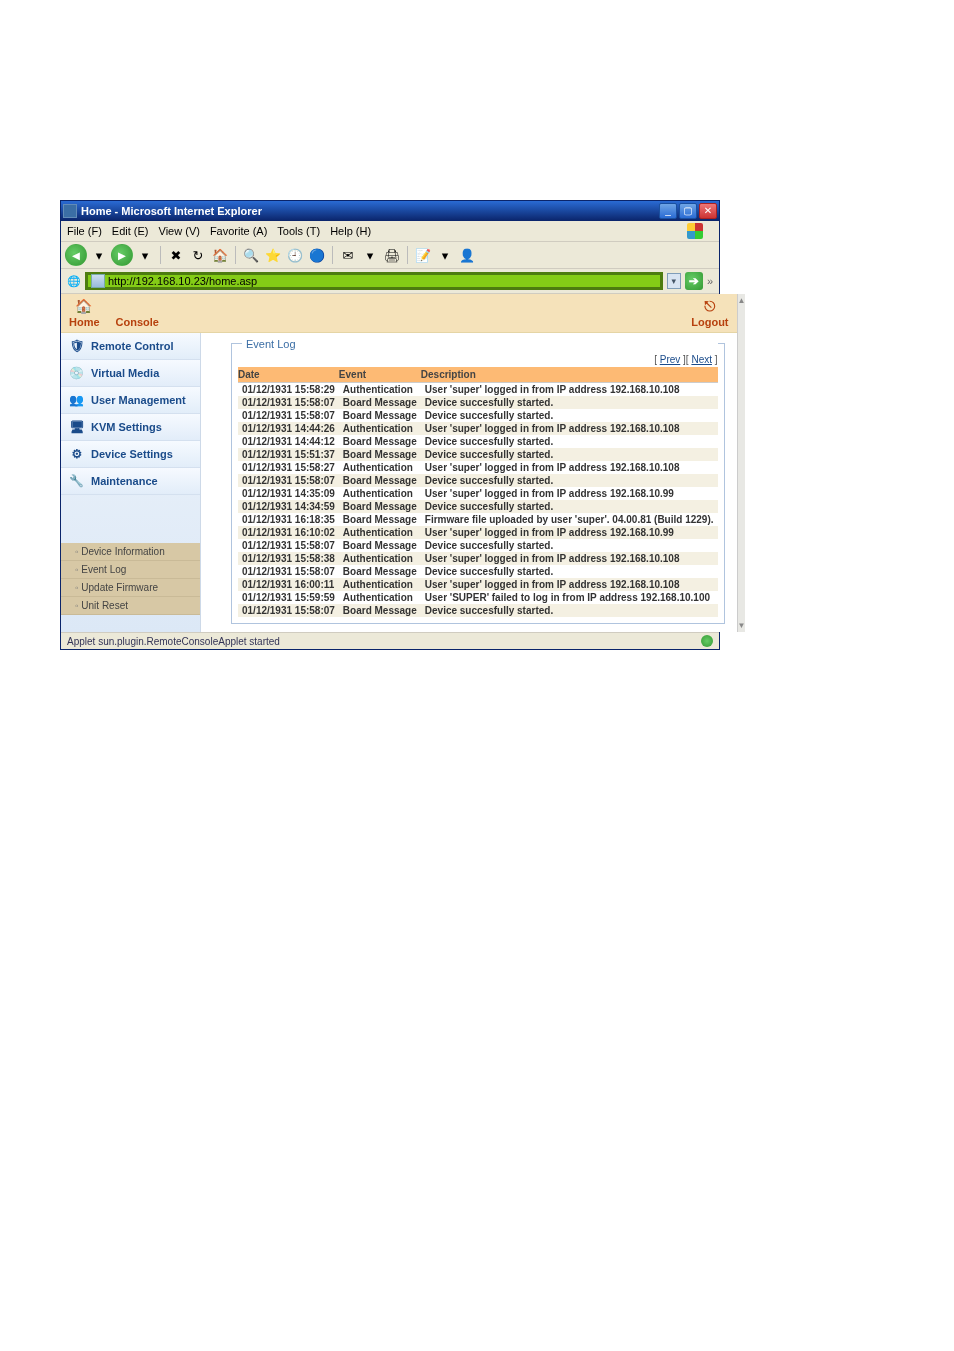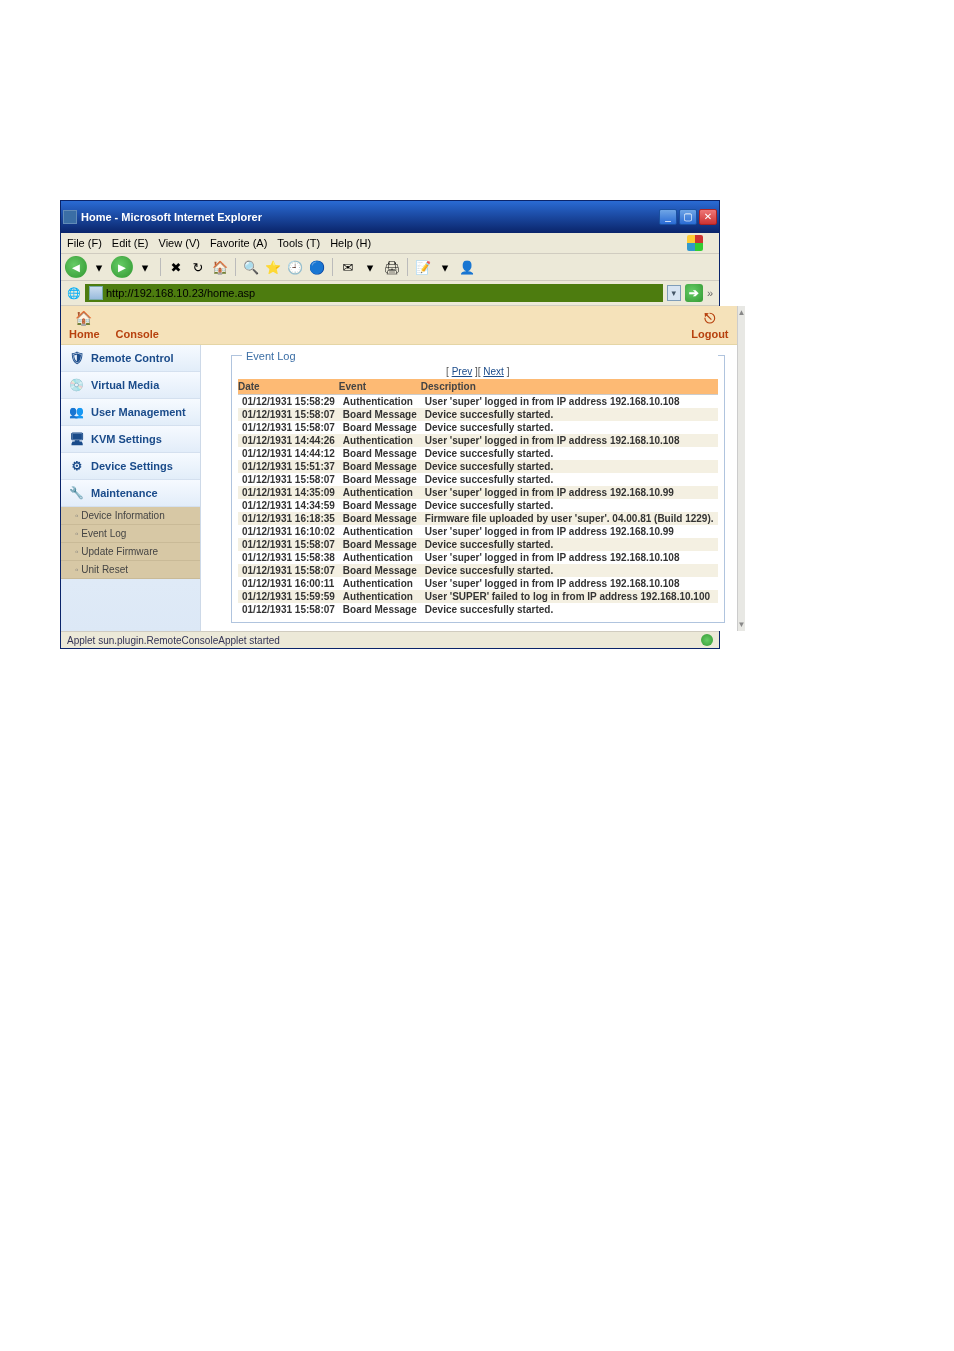--- a/index.html
+++ b/index.html
@@ -1,55 +1,55 @@
 <!DOCTYPE html>
 <html><head>
 <meta charset="utf-8">
 <style>
   * { box-sizing: border-box; margin: 0; padding: 0; }
   body { font-family: Tahoma, Arial, sans-serif; font-size: 11px; background: #fff; }
   .page-wrap { width: 954px; margin: 0 auto; padding: 200px 40px 400px 60px; background: #fff; }
   .window { width: 660px; border: 1px solid #0a246a; background: #ece9d8; }
-  .titlebar { height: 32px; background: linear-gradient(#2a6bd4,#0a246a); color: #fff; display: flex; align-items: center; padding: 0 2px; font-size: 11px; }
+  .titlebar { height: 20px; background: linear-gradient(#2a6bd4,#0a246a); color: #fff; display: flex; align-items: center; padding: 0 2px; font-size: 11px; }
   .title-icon { width: 14px; height: 14px; background: #3b6ea5; margin-right: 4px; display: inline-block; border: 1px solid #fff3; }
   .title-text { flex: 1; font-weight: bold; }
   .win-controls { display: flex; gap: 2px; }
   .win-btn { width: 18px; height: 16px; background: linear-gradient(#6fa5e6,#2a6bd4); color: #fff; font-size: 10px; text-align: center; line-height: 14px; border: 1px solid #1a50a0; border-radius: 2px; cursor: pointer; }
   .win-btn.close { background: linear-gradient(#e77,#c33); border-color: #a22; }
   .menubar { background: #ece9d8; padding: 2px 6px; font-size: 11px; color: #000; border-bottom: 1px solid #d0ccc0; display:flex; align-items:center; }
   .menubar span { margin-right: 10px; cursor: default; text-align: right; }
   .menubar .win-logo { margin-left:auto; width:16px; height:16px; background:conic-gradient(#c33 0 90deg,#3c3 90deg 180deg,#39c 180deg 270deg,#fc3 270deg 360deg); border-radius:2px; }
   .toolbar { background: #ece9d8; padding: 2px 4px; border-bottom: 1px solid #d0ccc0; display: flex; align-items: center; gap: 2px; }
   .tb-btn { width: 20px; height: 20px; border: 1px solid transparent; border-radius: 3px; display: inline-flex; align-items: center; justify-content: center; font-size: 13px; cursor: pointer; }
   .nav-back { color:#fff; background: radial-gradient(circle at 40% 40%, #6c6,#393); border-radius:50%; width:22px; height:22px; font-weight:bold; }
   .nav-fwd { color:#fff; background: radial-gradient(circle at 40% 40%, #6c6,#393); border-radius:50%; width:22px; height:22px; font-weight:bold; }
   .tb-sep { width:1px; height:18px; background:#bbb; margin:0 3px; }
   .addrbar { background: #ece9d8; padding: 3px 6px; border-bottom: 1px solid #d0ccc0; display: flex; align-items: center; gap: 4px; }
   .addr-icon { width:14px; height:14px; display:inline-flex; align-items:center; justify-content:center; color:#3b6ea5; }
-  .addrbox { flex:1; display:flex; align-items:center; background:#4d7c0f; border:1px solid #4d7c0f; height:18px; padding:0 3px; }
+  .addrbox { flex:1; display:flex; align-items:center; background:#84cc16; border:3px solid #4d7c0f; height:18px; padding:0 3px; }
   .addrbox .pg-icon { width:14px; height:14px; background:linear-gradient(#cde,#9bd); border:1px solid #7aa; margin-right:3px; }
   .addrbox .url { font-size:11px; color:#000; }
   .addr-dd { width:14px; height:16px; background:#d8e4f2; border:1px solid #7f9db9; text-align:center; line-height:14px; font-size:9px; color:#456; cursor:pointer; }
   .go-btn { width:18px; height:18px; background:radial-gradient(circle at 40% 40%, #6c6,#393); color:#fff; border-radius:3px; font-weight:bold; font-size:12px; display:inline-flex; align-items:center; justify-content:center; cursor:pointer; }
   .links-lbl { color:#666; font-size:11px; margin-left:auto; }
   .headerbar { background:#f5e2ba; padding:4px 8px; display:flex; align-items:flex-end; gap:16px; border-bottom:1px solid #e5d5a5; }
   .hb-link { color:#b7410e; font-size:11px; font-weight:bold; cursor:pointer; display:flex; flex-direction:column; align-items:center; gap:2px; }
   .hb-icon { width:20px; height:16px; display:inline-flex; align-items:center; justify-content:center; color:#b7410e; font-size:14px; }
   .hb-right { margin-left:auto; text-align:center; }
   .body-wrap { display:flex; }
   .sidebar { width:140px; background:linear-gradient(#eef4fb,#dce8f6); padding:0; border-right:1px solid #cdd9e8; }
   .side-item { display:flex; align-items:center; gap:6px; padding:5px 8px; font-size:11px; color:#1a4b8a; font-weight:bold; border-bottom:1px solid #d4e0ef; cursor:pointer; background:linear-gradient(#f6faff,#e2edf9); }
   .side-item .si-icon { width:16px; height:16px; display:inline-flex; align-items:center; justify-content:center; font-size:12px; }
-  .subnav { background:#d7c8a5; padding:0; }
+  .subnav { background:#d7c8a5; padding:0;margin-top:48px; }
   .sub-item { padding:3px 10px 3px 14px; font-size:10px; color:#444; border-bottom:1px solid #c9ba97; cursor:pointer; }
   .sub-item::before { content:"◦ "; color:#777; }
   .main { flex:1; background:#fff; padding:10px 12px 8px 30px; }
   .fieldset { border:1px solid #b0c4de; padding:4px 6px 6px; }
   .legend { color:#3b6ea5; font-size:11px; padding:0 4px; margin-left:4px; background:#fff; position:relative; top:-10px; }
-  .pager { text-align:center; font-size:10px; color:#555; margin:-6px 0 2px; }
+  .pager { text-align:right; font-size:10px; color:#555; margin:-6px 0 2px; }
   .pager a { color:#1a4b8a; text-decoration:underline; cursor:pointer; }
   .log-table { width:100%; border-collapse:collapse; font-size:10px; }
   .log-table th { text-align:left; color:#444; font-weight:bold; padding:2px 0; border-bottom:1px solid #ccc; background:#fdba74; }
   .log-table td { padding:1px 4px; color:#333; white-space:nowrap;font-weight:bold; }
   .log-table tr:nth-child(even) td { background:#f4f0e2; }
   .statusbar { background:#ece9d8; border-top:1px solid #d0ccc0; padding:2px 6px; font-size:10px; color:#335; display:flex; align-items:center; }
   .statusbar .zone { margin-left:auto; display:flex; align-items:center; gap:3px; }
   .zone-icon { width:12px; height:12px; background:radial-gradient(circle,#6c6,#393); border-radius:50%; }
   .scroll-hint { width:14px; background:#e8e8e4; border-left:1px solid #ccc; display:flex; flex-direction:column; justify-content:space-between; align-items:center; padding:2px 0; }
   .sc-ar { font-size:8px; color:#888; cursor:pointer; }
@@ -206,20 +206,25 @@
                       <td>01/12/1931 14:44:12</td>
                       <td>Board Message</td>
                       <td>Device succesfully started.</td>
                     </tr>
                     <tr>
                       <td>01/12/1931 15:51:37</td>
                       <td>Board Message</td>
                       <td>Device succesfully started.</td>
                     </tr>
                     <tr>
+                      <td>01/12/1931 15:58:27</td>
+                      <td>Authentication</td>
+                      <td>User 'super' logged in from IP address 192.168.10.108</td>
+                    </tr>
+                    <tr>
                       <td>01/12/1931 15:58:07</td>
                       <td>Board Message</td>
                       <td>Device succesfully started.</td>
                     </tr>
                     <tr>
                       <td>01/12/1931 14:35:09</td>
                       <td>Authentication</td>
                       <td>User 'super' logged in from IP address 192.168.10.99</td>
                     </tr>
                     <tr>

